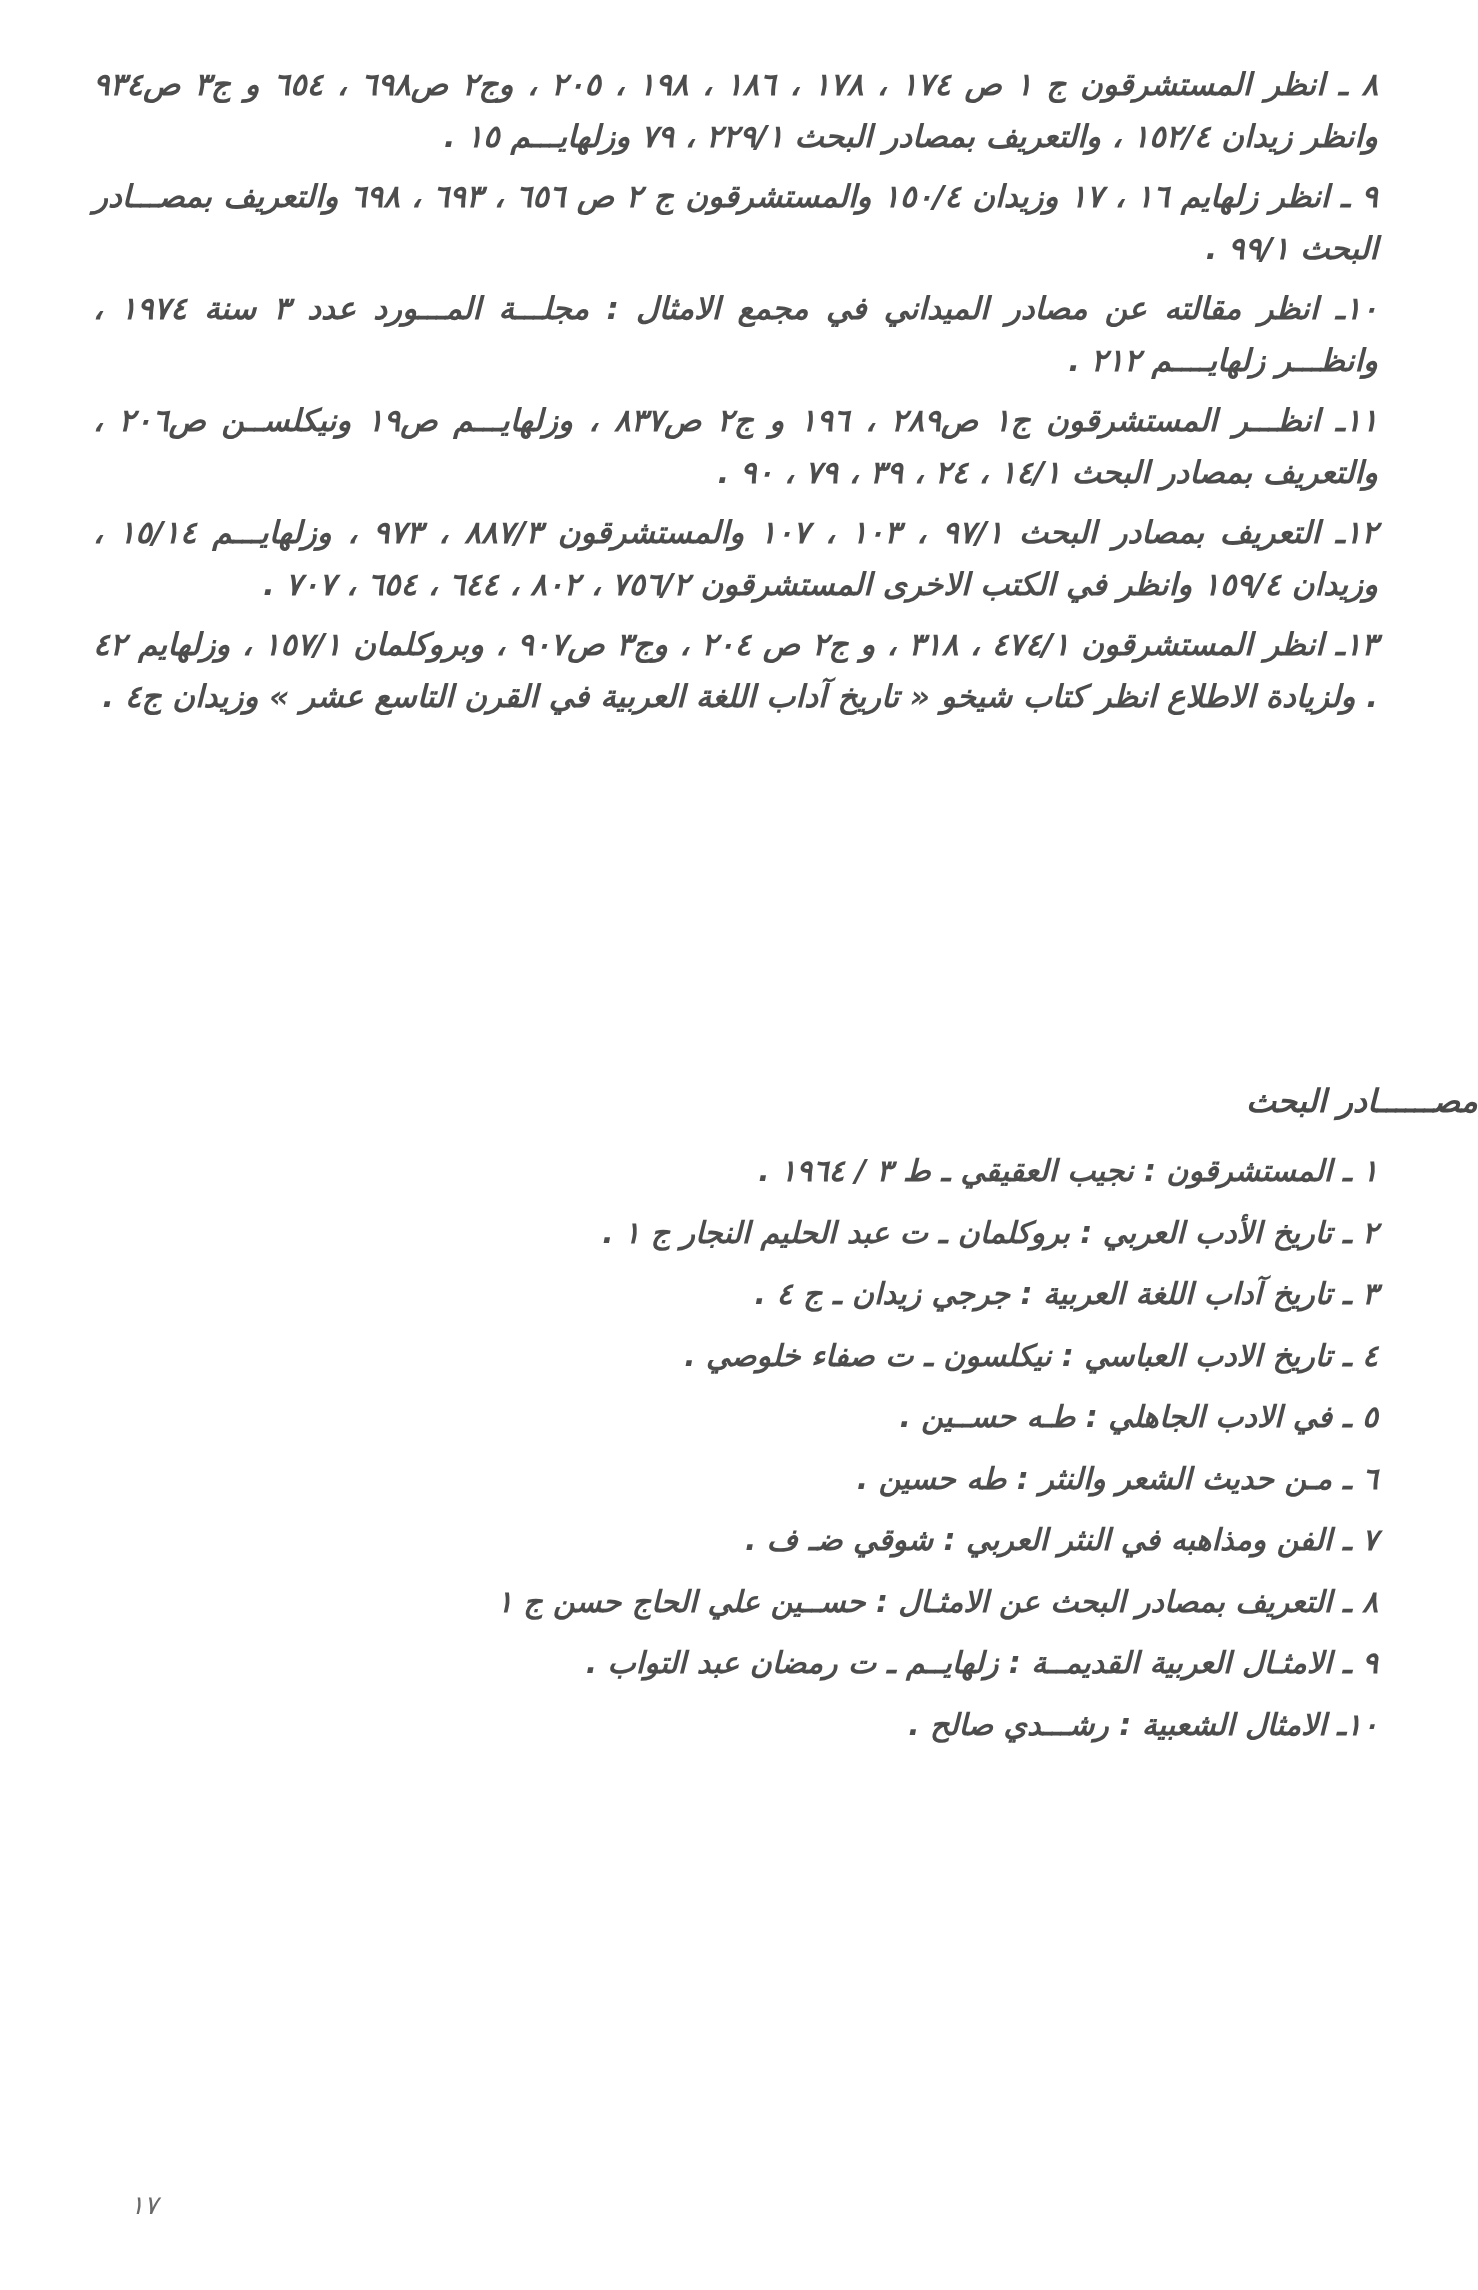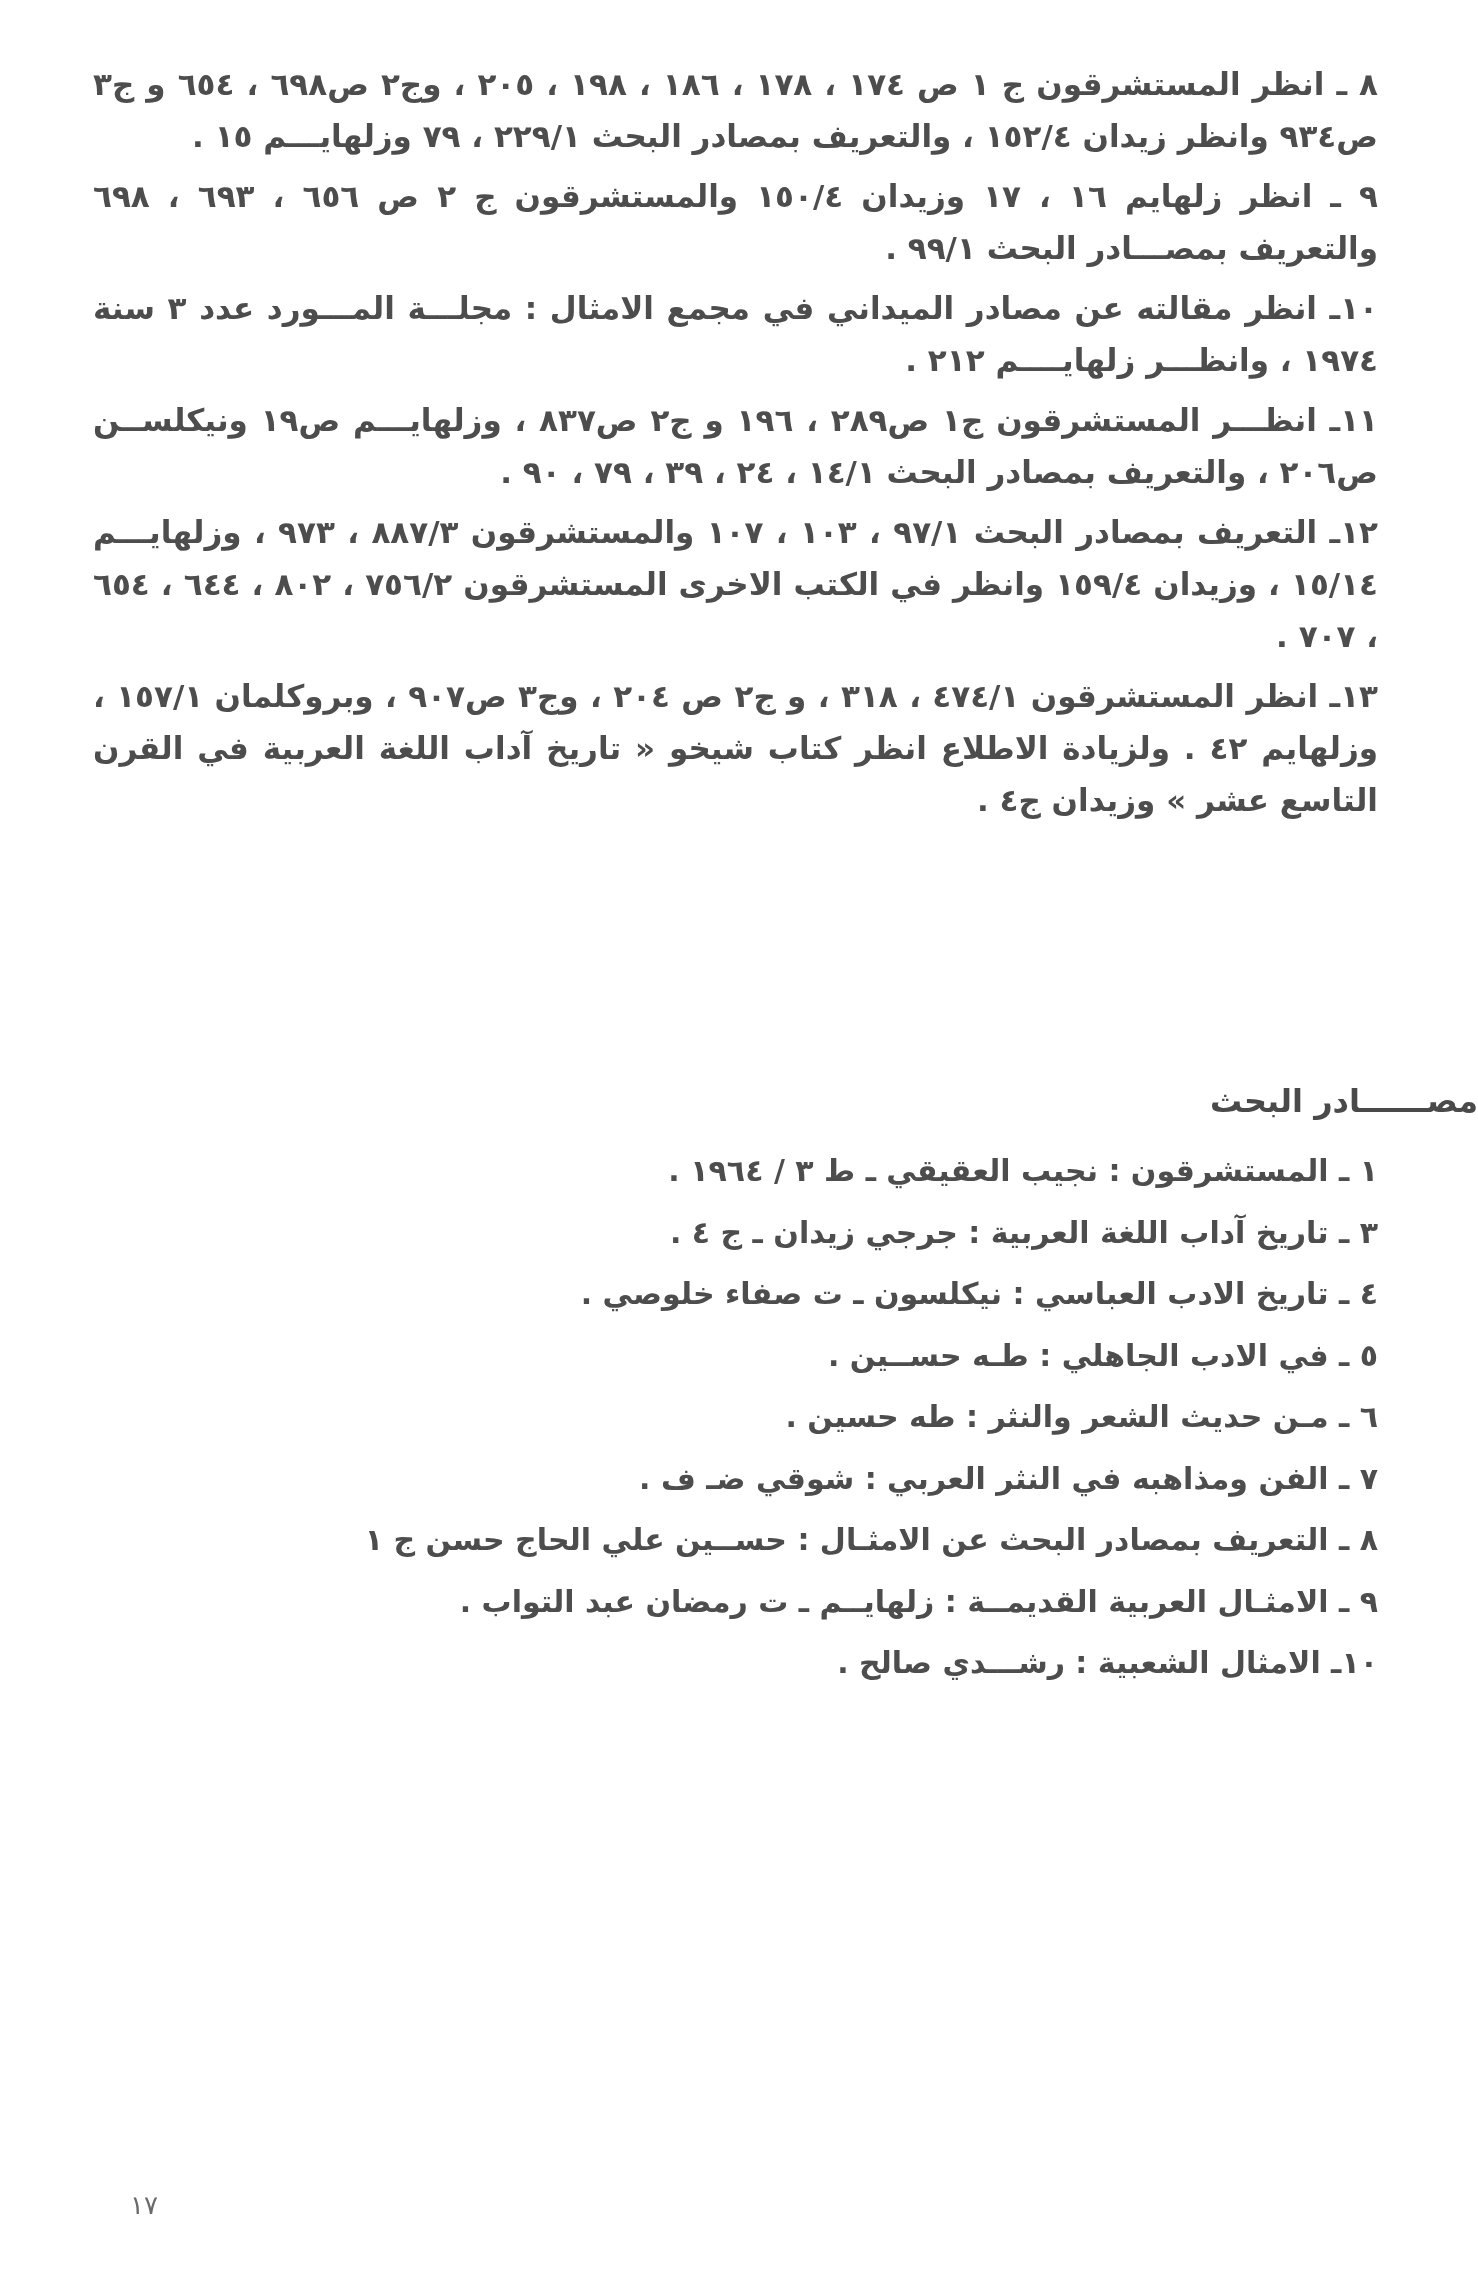--- a/index.html
+++ b/index.html
@@ -13,20 +13,21 @@
       position: relative;
       overflow: hidden;
       font-family: "DejaVu Sans", sans-serif;
       color: #4a4a4a;
     }
     .page {
       position: absolute;
       left: 0; top: 0;
       width: 1478px;
       height: 2290px;
+      font-style: italic;
     }
     .notes {
       position: absolute;
       top: 58px;
       right: 100px;
       width: 1285px;
       direction: rtl;
       text-align: justify;
     }
     .note {
@@ -87,20 +88,21 @@
     <p class="note">١٠ـ انظر مقالته عن مصادر الميداني في مجمع الامثال : مجلـــة المـــورد عدد ٣ سنة ١٩٧٤ ، وانظـــر زلهايــــم ٢١٢ .</p>
     <p class="note">١١ـ انظـــر المستشرقون ج١ ص٢٨٩ ، ١٩٦ و ج٢ ص٨٣٧ ، وزلهايـــم ص١٩ ونيكلســن ص٢٠٦ ، والتعريف بمصادر البحث ١٤/١ ، ٢٤ ، ٣٩ ، ٧٩ ، ٩٠ .</p>
     <p class="note">١٢ـ التعريف بمصادر البحث ٩٧/١ ، ١٠٣ ، ١٠٧ والمستشرقون ٨٨٧/٣ ، ٩٧٣ ، وزلهايـــم ١٥/١٤ ، وزيدان ١٥٩/٤ وانظر في الكتب الاخرى المستشرقون ٧٥٦/٢ ، ٨٠٢ ، ٦٤٤ ، ٦٥٤ ، ٧٠٧ .</p>
     <p class="note">١٣ـ انظر المستشرقون ٤٧٤/١ ، ٣١٨ ، و ج٢ ص ٢٠٤ ، وج٣ ص٩٠٧ ، وبروكلمان ١٥٧/١ ، وزلهايم ٤٢ . ولزيادة الاطلاع انظر كتاب شيخو « تاريخ آداب اللغة العربية في القرن التاسع عشر » وزيدان ج٤ .</p>
   </div>
 
   <div class="heading">مصــــــادر البحث</div>
 
   <ul class="sources">
     <li class="source">١ ـ المستشرقون : نجيب العقيقي ـ ط ٣ / ١٩٦٤ .</li>
+    <li class="source">٢ ـ تاريخ الأدب العربي : بروكلمان ـ ت عبد الحليم النجار ج ١ .</li>
     <li class="source">٣ ـ تاريخ آداب اللغة العربية : جرجي زيدان ـ ج ٤ .</li>
     <li class="source">٤ ـ تاريخ الادب العباسي : نيكلسون ـ ت صفاء خلوصي .</li>
     <li class="source">٥ ـ في الادب الجاهلي : طـه حســين .</li>
     <li class="source">٦ ـ مـن حديث الشعر والنثر : طه حسين .</li>
     <li class="source">٧ ـ الفن ومذاهبه في النثر العربي : شوقي ضـ ف .</li>
     <li class="source">٨ ـ التعريف بمصادر البحث عن الامثـال : حســين علي الحاج حسن ج ١</li>
     <li class="source">٩ ـ الامثـال العربية القديمــة : زلهايــم ـ ت رمضان عبد التواب .</li>
     <li class="source">١٠ـ الامثال الشعبية : رشـــدي صالح .</li>
   </ul>
 

